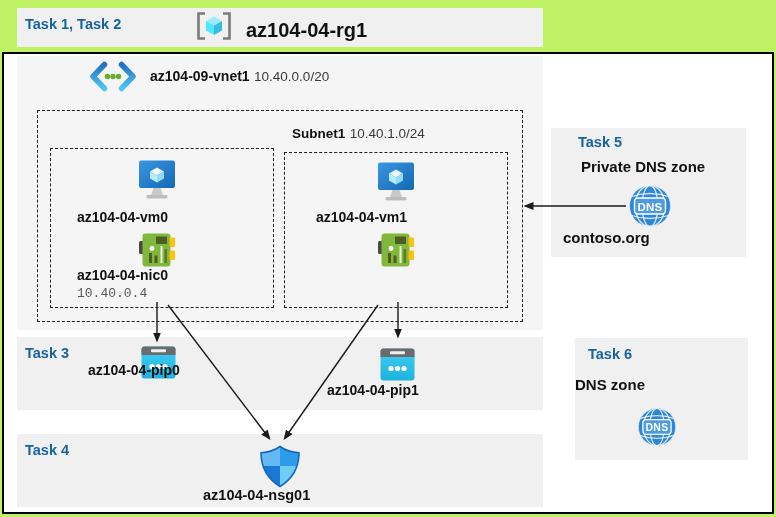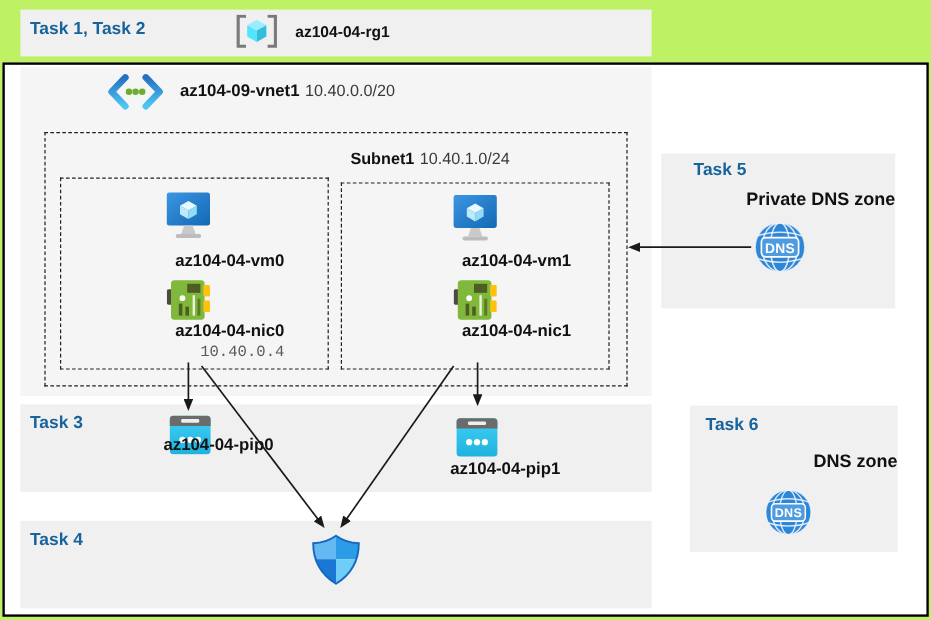--- a/index.html
+++ b/index.html
@@ -6,21 +6,21 @@
   .canvas{position:relative;width:776px;height:517px;background:#bef264;overflow:hidden;
           font-family:"Liberation Sans",sans-serif;color:#111;}
   .abs{position:absolute;}
   .band{position:absolute;background:var(--band_bg,#F0F0F0);}
   .frame{position:absolute;left:2px;top:52px;width:772px;height:462px;
          border:2px solid var(--frame_border,#000);box-sizing:border-box;background:#fff;}
   .vnet-bg{position:absolute;left:17px;top:56px;width:526px;height:274px;background:var(--vnet_bg,#F5F5F5);}
   .dashed{position:absolute;border:1px dashed var(--dashed_border,#1F1F1F);box-sizing:border-box;}
   .task-label{position:absolute;font-weight:700;font-size:14.5px;color:var(--task_blue,#17639C);white-space:nowrap;}
   .res-label{position:absolute;font-weight:700;font-size:14px;color:var(--label_text,#111);white-space:nowrap;}
-  .center{text-align:right;}
+  .center{text-align:left;}
   .inlabel{font-weight:700;font-size:13.5px;color:var(--label_text,#111);}
   .muted{font-weight:400;font-size:13.5px;color:var(--secondary_text,#3A3A3A);}
   .ip{position:absolute;font-size:13px;color:var(--ip_text,#595959);font-family:Liberation Mono, monospace;}
   .big-label{position:absolute;font-weight:700;font-size:15px;color:var(--label_text,#111);white-space:nowrap;}
   svg.icon{position:absolute;overflow:visible;}
   .arrow-line{stroke:var(--arrow,#1A1A1A);stroke-width:1.4;fill:none;}
   .arrow-head{fill:var(--arrow,#1A1A1A);}
   .dns-text{font-family:"Liberation Sans",sans-serif;font-weight:700;font-size:11.5px;fill:#fff;letter-spacing:.3px;}
   .overlay{position:absolute;left:0;top:0;pointer-events:none;}
 </style>
@@ -118,21 +118,21 @@
         <circle cx="22" cy="22" r="20.5" fill="none" stroke="#FFFFFF" stroke-opacity="0.5" stroke-width="1"></circle>
       </symbol>
     </defs>
   </svg>
 
   <div class="band" style="left:17px;top:8px;width:526px;height:39px"></div>
   <div class="task-label" style="left:25px;top:16px">Task 1, Task 2</div>
   <svg class="icon" style="left:196px;top:12px" width="36" height="28" viewBox="0 0 36 28">
       <use href="#sym-rg"></use>
     </svg>
-  <div class="res-label" style="left:246px;top:19px;font-size:13px">az104-04-rg1</div>
+  <div class="res-label" style="left:246px;top:19px;font-size:20px">az104-04-rg1</div>
 
   <div class="frame"></div>
 
   <div class="vnet-bg"></div>
   <svg class="icon" style="left:88px;top:61px" width="50" height="31" viewBox="0 0 50 31">
       <use href="#sym-vnet"></use>
     </svg>
   <div class="abs" style="left:150px;top:67px;white-space:nowrap">
     <span class="inlabel" style="font-size:14px">az104-09-vnet1</span>
     <span class="muted">10.40.0.0/20</span>
@@ -156,47 +156,48 @@
     <span class="muted">10.40.1.0/24</span>
   </div>
   <div class="dashed" style="left:284px;top:152px;width:224px;height:156px"></div>
   <svg class="icon" style="left:377px;top:162px" width="38" height="42" viewBox="0 0 38 42">
       <use href="#sym-vm"></use>
     </svg>
   <div class="res-label center" style="left:316px;top:209px;width:160px">az104-04-vm1</div>
   <svg class="icon" style="left:378px;top:232px" width="36" height="36" viewBox="0 0 36 36">
       <use href="#sym-nic"></use>
     </svg>
-  <div class="res-label center" style="left:316px;top:267px;width:160px">az104-04-nic1</div>
 
   <div class="band" style="left:17px;top:337px;width:526px;height:73px"></div>
   <div class="task-label" style="left:25px;top:345px">Task 3</div>
   <svg class="icon" style="left:141px;top:346px" width="35" height="33" viewBox="0 0 35 33">
       <use href="#sym-pip"></use>
     </svg>
   <div class="res-label center" style="left:88px;top:362px;width:140px">az104-04-pip0</div>
   <svg class="icon" style="left:380px;top:348px" width="35" height="33" viewBox="0 0 35 33">
       <use href="#sym-pip"></use>
     </svg>
   <div class="res-label center" style="left:327px;top:382px;width:140px">az104-04-pip1</div>
 
   <div class="band" style="left:17px;top:434px;width:526px;height:73px"></div>
   <div class="task-label" style="left:25px;top:442px">Task 4</div>
   <svg class="icon" style="left:258px;top:445px" width="44" height="43" viewBox="0 0 44 43">
       <use href="#sym-shield"></use>
     </svg>
+  <div class="res-label center" style="left:203px;top:487px;width:155px;font-size:14.5px">az104-04-nsg01</div>
 
   <div class="band" style="left:551px;top:128px;width:195px;height:129px"></div>
   <div class="task-label" style="left:578px;top:134px">Task 5</div>
   <div class="big-label center" style="left:581px;top:158px;width:165px">Private DNS zone</div>
   <svg class="icon" style="left:628px;top:184px" width="44" height="44" viewBox="0 0 44 44">
     <use href="#sym-dns"></use>
     <rect x="6.5" y="14" width="31" height="16" rx="3.5" fill="#4E9CDF" stroke="#fff" stroke-width="1.4"></rect>
     <text x="22" y="26.5" text-anchor="middle" class="dns-text">DNS</text>
   </svg>
+  <div class="big-label center" style="left:563px;top:229px;width:183px">contoso.org</div>
 
   <div class="band" style="left:575px;top:338px;width:173px;height:122px"></div>
   <div class="task-label" style="left:588px;top:346px">Task 6</div>
   <div class="big-label center" style="left:575px;top:376px;width:173px">DNS zone</div>
   <svg class="icon" style="left:637px;top:407px" width="40" height="40" viewBox="0 0 44 44">
     <use href="#sym-dns"></use>
     <rect x="6.5" y="14" width="31" height="16" rx="3.5" fill="#4E9CDF" stroke="#fff" stroke-width="1.4"></rect>
     <text x="22" y="26.5" text-anchor="middle" class="dns-text">DNS</text>
   </svg>
 

